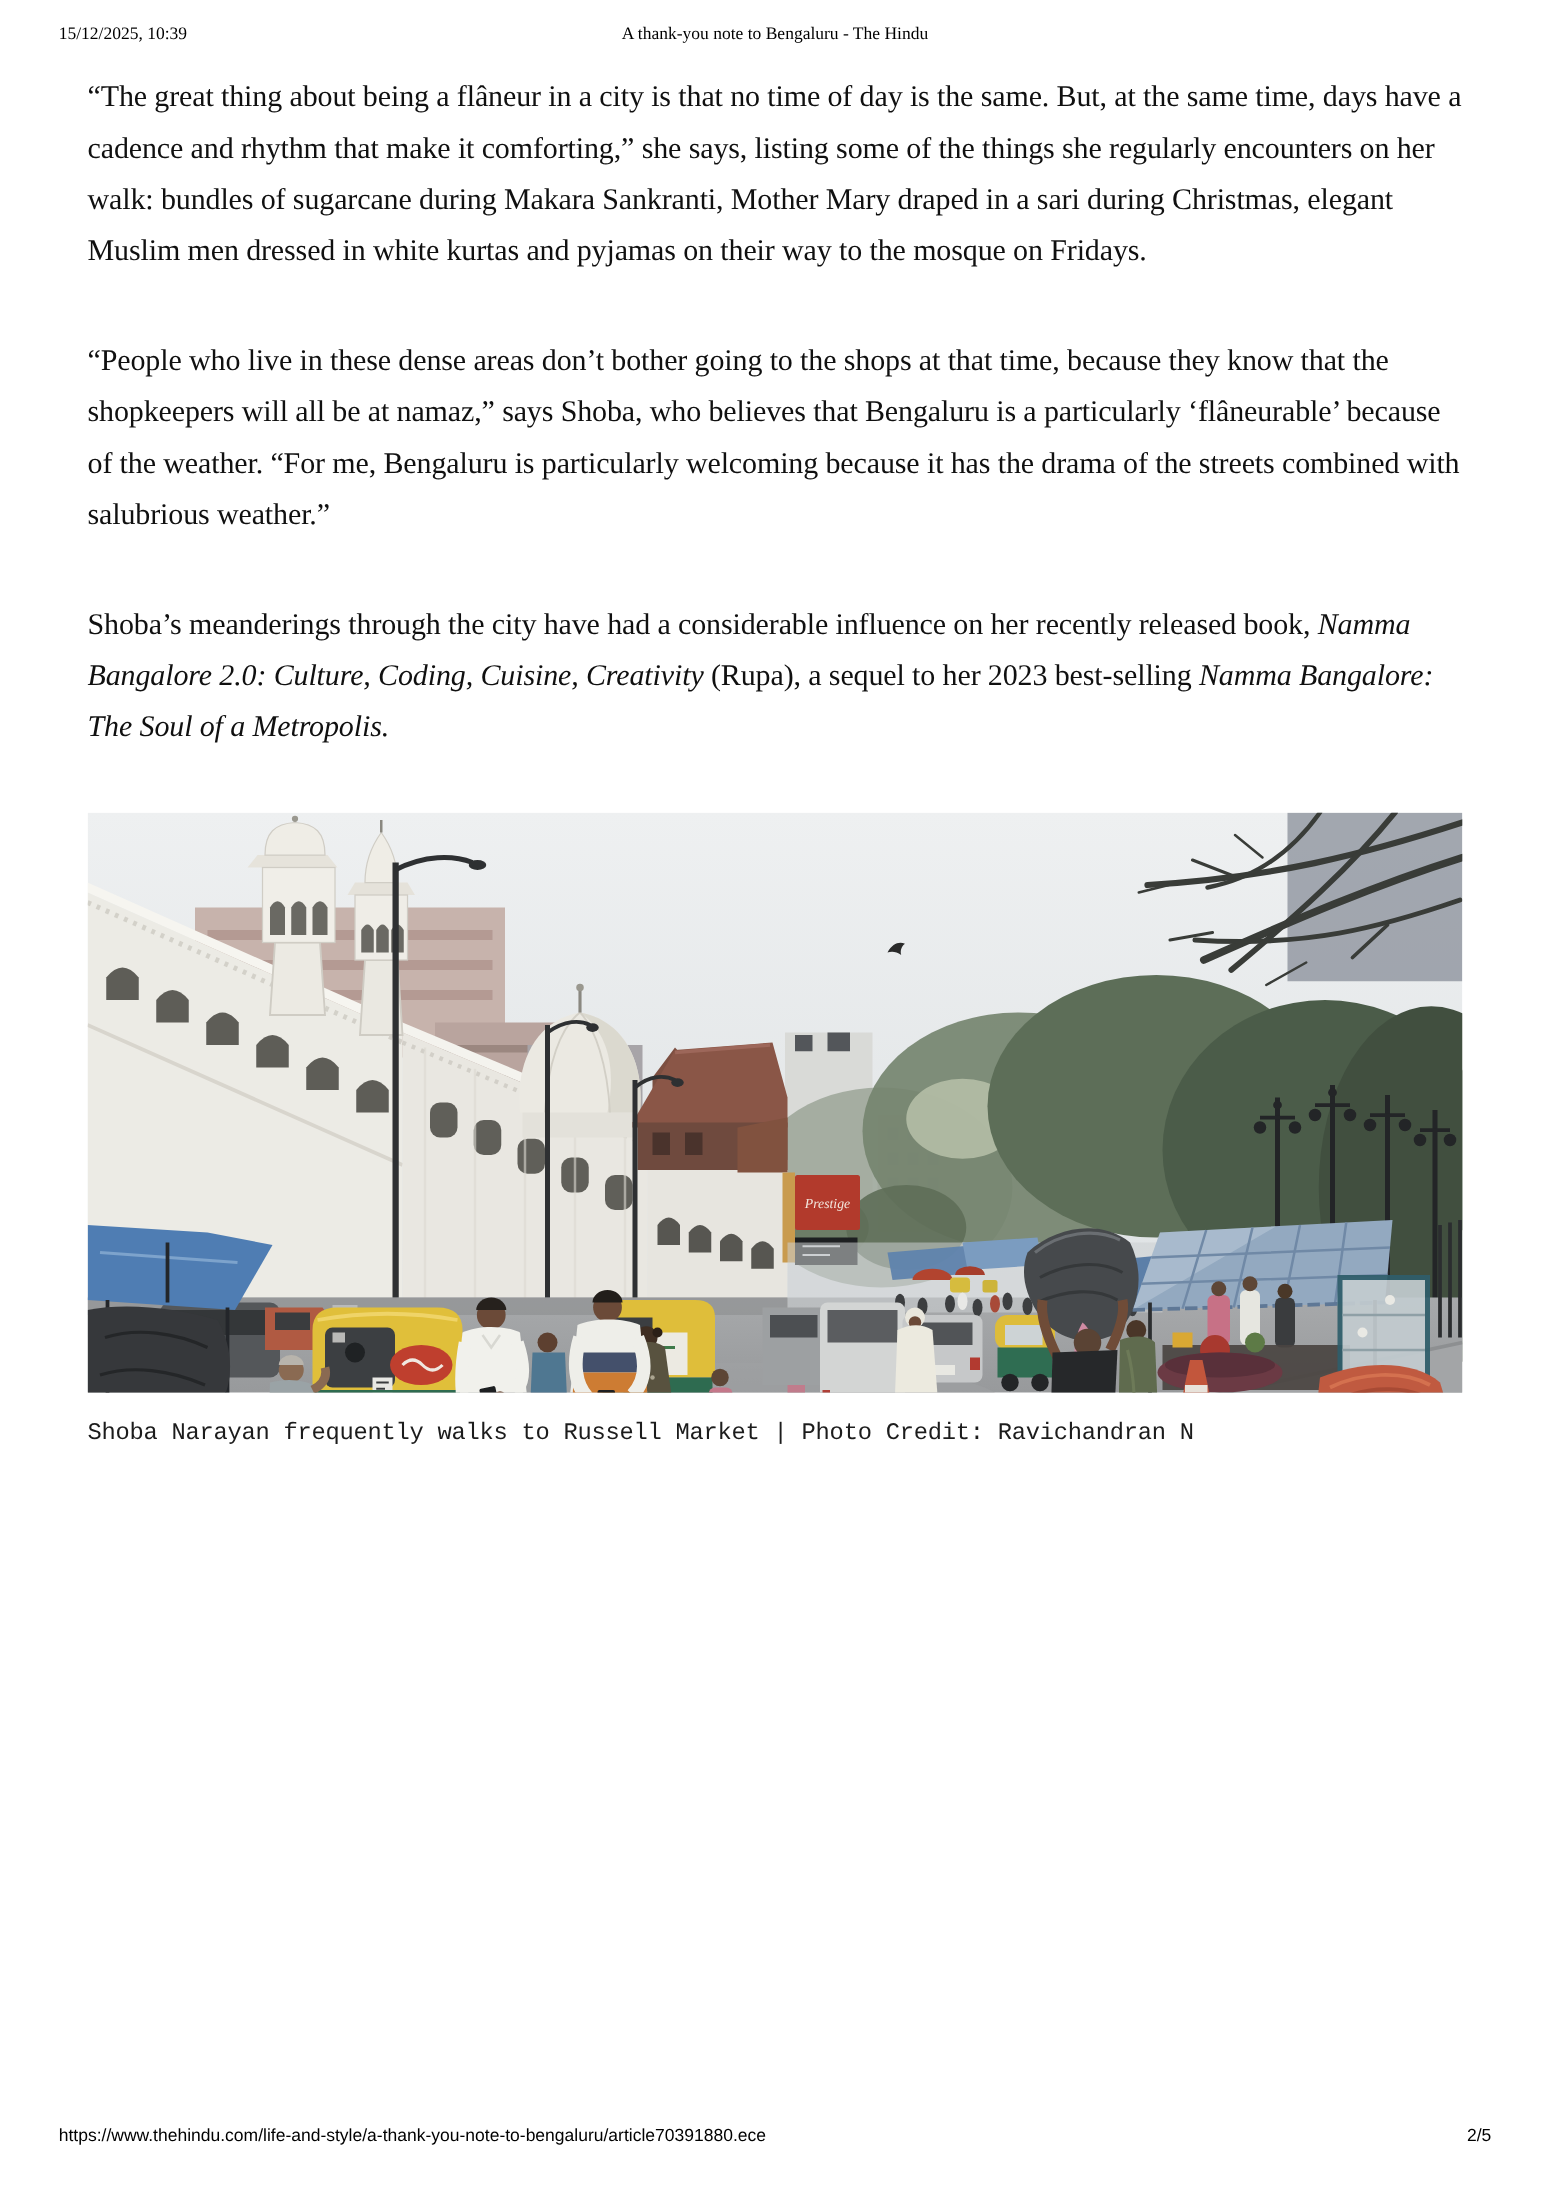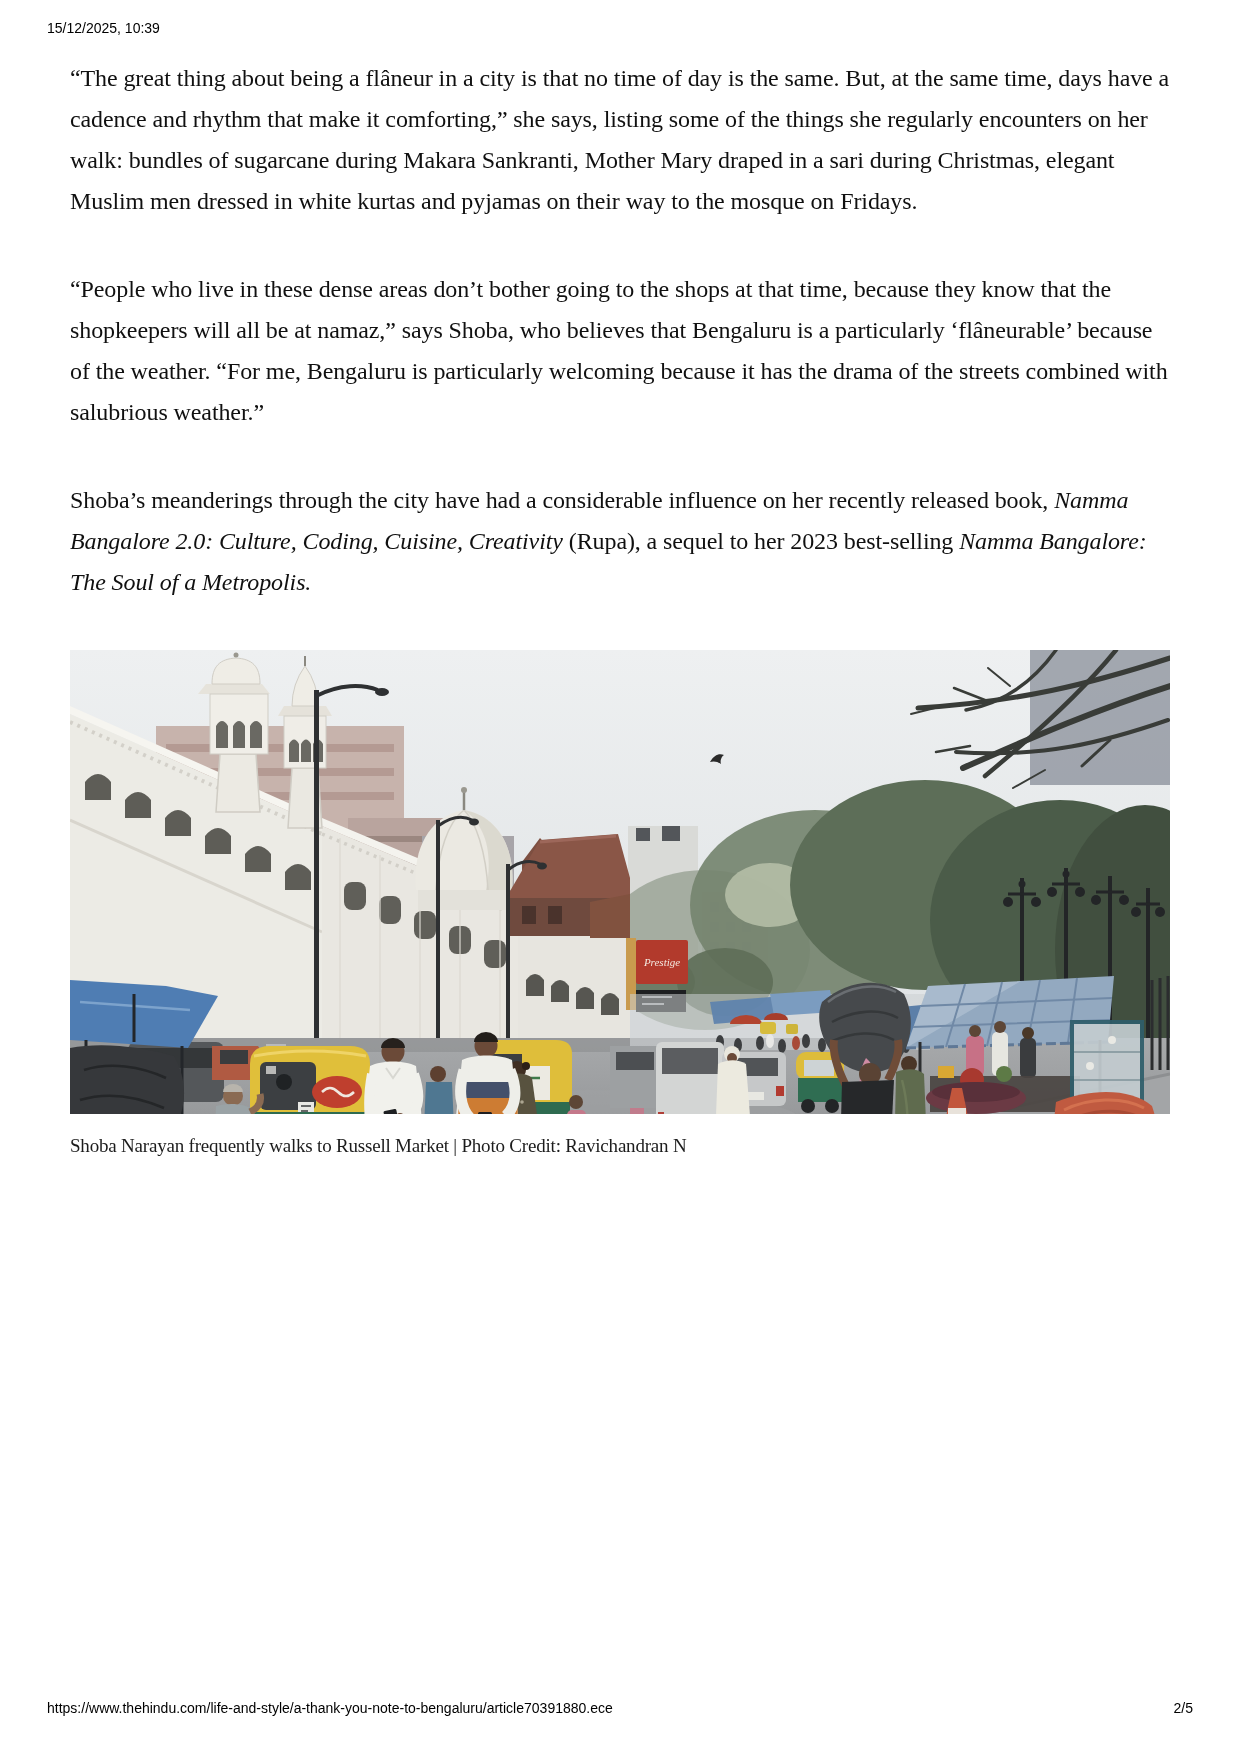--- a/index.html
+++ b/index.html
@@ -1,42 +1,43 @@
 <!DOCTYPE html>
 <html><head>
 <meta charset="utf-8">
 <style>
   * { margin:0; padding:0; box-sizing:border-box; }
   html,body { background:#ffffff; }
   .page { position:relative; width:1240px; height:1754px; background:#ffffff;
           font-family:"Liberation Serif", serif; color:#0f0f0f; overflow:hidden; }
   .hdr { position:absolute; top:20px; left:47px; right:47px; height:20px;
-         font-family:Liberation Sans, sans-serif; font-size:14px; color:#000; }
+         font-family:Liberation Serif, serif; font-size:14px; color:#000; }
   .hdr-date { position:absolute; left:0; top:0; }
   .hdr-title { position:absolute; left:0; right:0; top:0; text-align:center; }
   .content { position:absolute; left:70px; top:58px; width:1100px; }
   .para { font-size:24px; line-height:41px; letter-spacing:-0.1px;
           margin:0 0 47px 0; color:#101010; }
   .para em { font-style:italic; }
   .photo-figure { width:1100px; height:464px; margin:0; overflow:hidden; }
   .photo-figure svg { display:block; width:1100px; height:650px; }
-  .caption { margin-top:21px; font-family:Liberation Serif, serif;
+  .caption { margin-top:21px; font-family:Liberation Mono, monospace;
              font-size:19px; letter-spacing:-0.2px; color:#1c1c1c; }
   .ftr { position:absolute; top:1700px; left:47px; right:47px; height:20px;
          font-family:Liberation Sans, sans-serif; font-size:14px; color:#000; }
   .ftr-url { position:absolute; left:0; top:0; }
   .ftr-page { position:absolute; right:0; top:0; }
 </style>
 </head>
 <body>
 
 <div class="page">
 
   <div class="hdr">
     <span class="hdr-date">15/12/2025, 10:39</span>
+    <span class="hdr-title">A thank-you note to Bengaluru - The Hindu</span>
   </div>
 
   <div class="content">
     <p class="para"><span>“The great thing about being a flâneur in a city is that no time of day is the same. But, at the same time, days have a cadence and rhythm that make it comforting,” she says, listing some of the things she regularly encounters on her walk: bundles of sugarcane during Makara Sankranti, Mother Mary draped in a sari during Christmas, elegant Muslim men dressed in white kurtas and pyjamas on their way to the mosque on Fridays.</span></p>
     <p class="para"><span>“People who live in these dense areas don’t bother going to the shops at that time, because they know that the shopkeepers will all be at namaz,” says Shoba, who believes that Bengaluru is a particularly ‘flâneurable’ because of the weather. “For me, Bengaluru is particularly welcoming because it has the drama of the streets combined with salubrious weather.”</span></p>
     <p class="para"><span>Shoba’s meanderings through the city have had a considerable influence on her recently released book, </span><em>Namma Bangalore 2.0: Culture, Coding, Cuisine, Creativity</em><span> (Rupa), a sequel to her 2023 best-selling </span><em>Namma Bangalore: The Soul of a Metropolis.</em></p>
 
     <figure class="photo-figure" aria-label="Street scene outside the white Russell Market building in Bengaluru: minaret towers and onion dome, auto rickshaws, a flower vendor on a stool, pedestrians checking phones, market stalls under blue tarps, a red-tarp cart and trees lining the road">
       <svg viewBox="0 0 1100 650" preserveAspectRatio="none" xmlns="http://www.w3.org/2000/svg">
         <defs>

